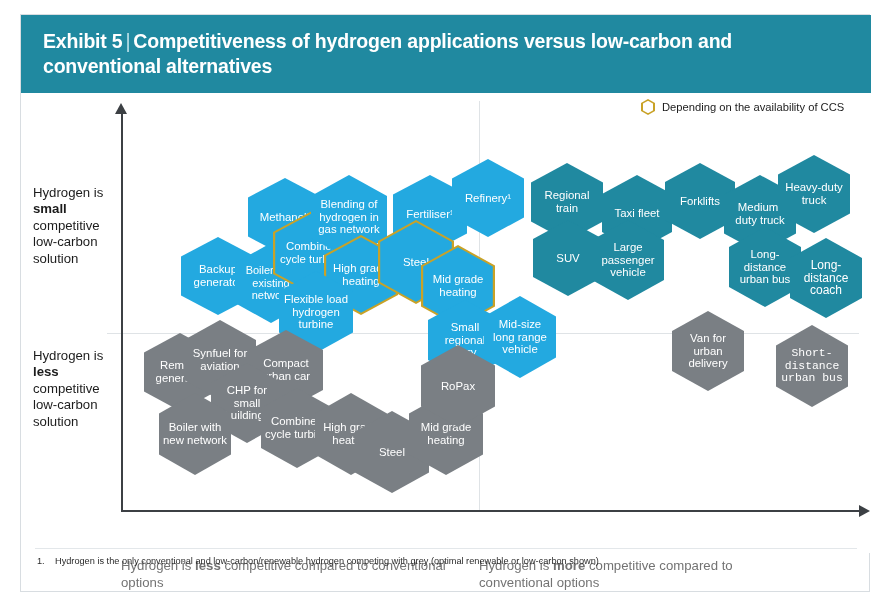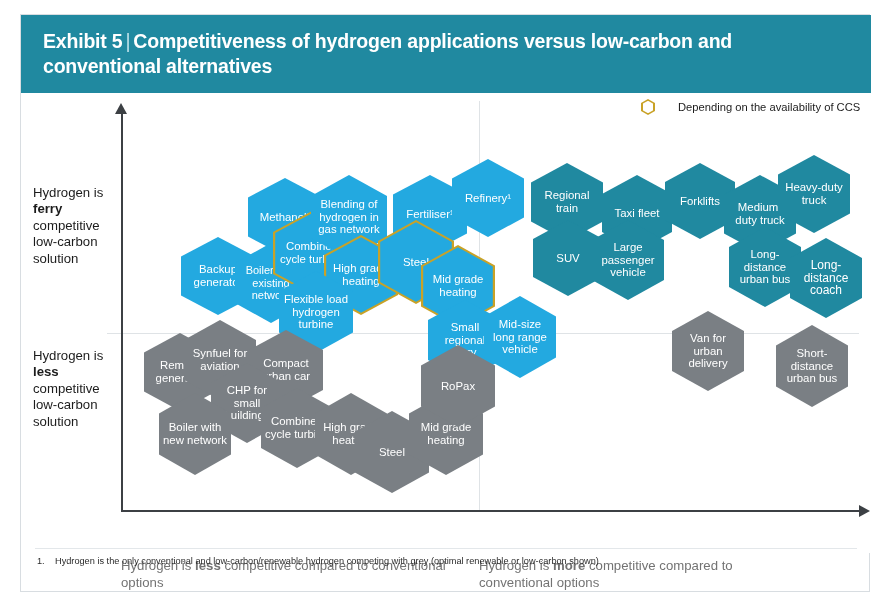--- a/index.html
+++ b/index.html
@@ -83,21 +83,21 @@
     font-size: 13.2px;
     line-height: 16.4px;
     color: #1c1c1c;
   }
   .q-label b { font-weight: bold; }
   .q-top { left: 12px; top: 92px; width: 84px; }
   .q-bot { left: 12px; top: 255px; width: 84px; }
   
   .legend {
     position: absolute; left: 620px; top: 6px;
-    display: flex; align-items: center; gap: 16px;
+    display: flex; align-items: center;
   }
   .legend-hex {
     width: 14px; height: 16px;
     position: relative;
     margin-right: 7px;
   }
   .legend-hex i {
     position: absolute; left: 0; top: 0;
     width: 100%; height: 100%;
     display: block;
@@ -187,21 +187,21 @@
     <div class="x-arrow"></div>
 
     <div class="legend">
       <span class="legend-hex">
           <i></i>
         </span>
       <span class="legend-text">Depending on the availability of CCS</span>
     </div>
 
     <div class="q-label q-top">
-      <span>Hydrogen is </span><b>ferry</b><span> competitive low-carbon solution</span>
+      <span>Hydrogen is </span><b>small</b><span> competitive low-carbon solution</span>
     </div>
     <div class="q-label q-bot">
       <span>Hydrogen is </span><b>less</b><span> competitive low-carbon solution</span>
     </div>
 
     <div class="hexlayer" id="hexlayer">
         <div class="hex blue" style="left: 160px; top: 144px; width: 74px; height: 78px; font-size: 11.4px;">
           <span>Backup generator</span>
         </div>
         <div class="hex blue" style="left: 227px; top: 85px; width: 74px; height: 78px; font-size: 11.4px;">
@@ -301,21 +301,21 @@
         </div>
         <div class="hex grey" style="left: 388px; top: 300px; width: 74px; height: 82px; font-size: 11.4px;">
           <span>Mid grade heating</span>
         </div>
         <div class="hex grey" style="left: 400px; top: 252px; width: 74px; height: 82px; font-size: 11.4px;">
           <span>RoPax</span>
         </div>
         <div class="hex grey" style="left: 651px; top: 218px; width: 72px; height: 80px; font-size: 11.4px;">
           <span>Van for urban delivery</span>
         </div>
-        <div class="hex grey" style="left: 755px; top: 232px; width: 72px; height: 82px; font-size: 11.4px;">
+        <div class="hex grey" style="left: 755px; top: 232px; width: 72px; height: 82px; font-size: 11.4px; font-family: Liberation Mono, monospace;">
           <span>Short-distance urban bus</span>
         </div>
       </div>
   </div>
 
   <div class="x-caption x-cap-left">
     <span>Hydrogen is </span><b>less</b><span> competitive compared to conventional options</span>
   </div>
   <div class="x-caption x-cap-right">
     <span>Hydrogen is </span><b>more</b><span> competitive compared to conventional options</span>

